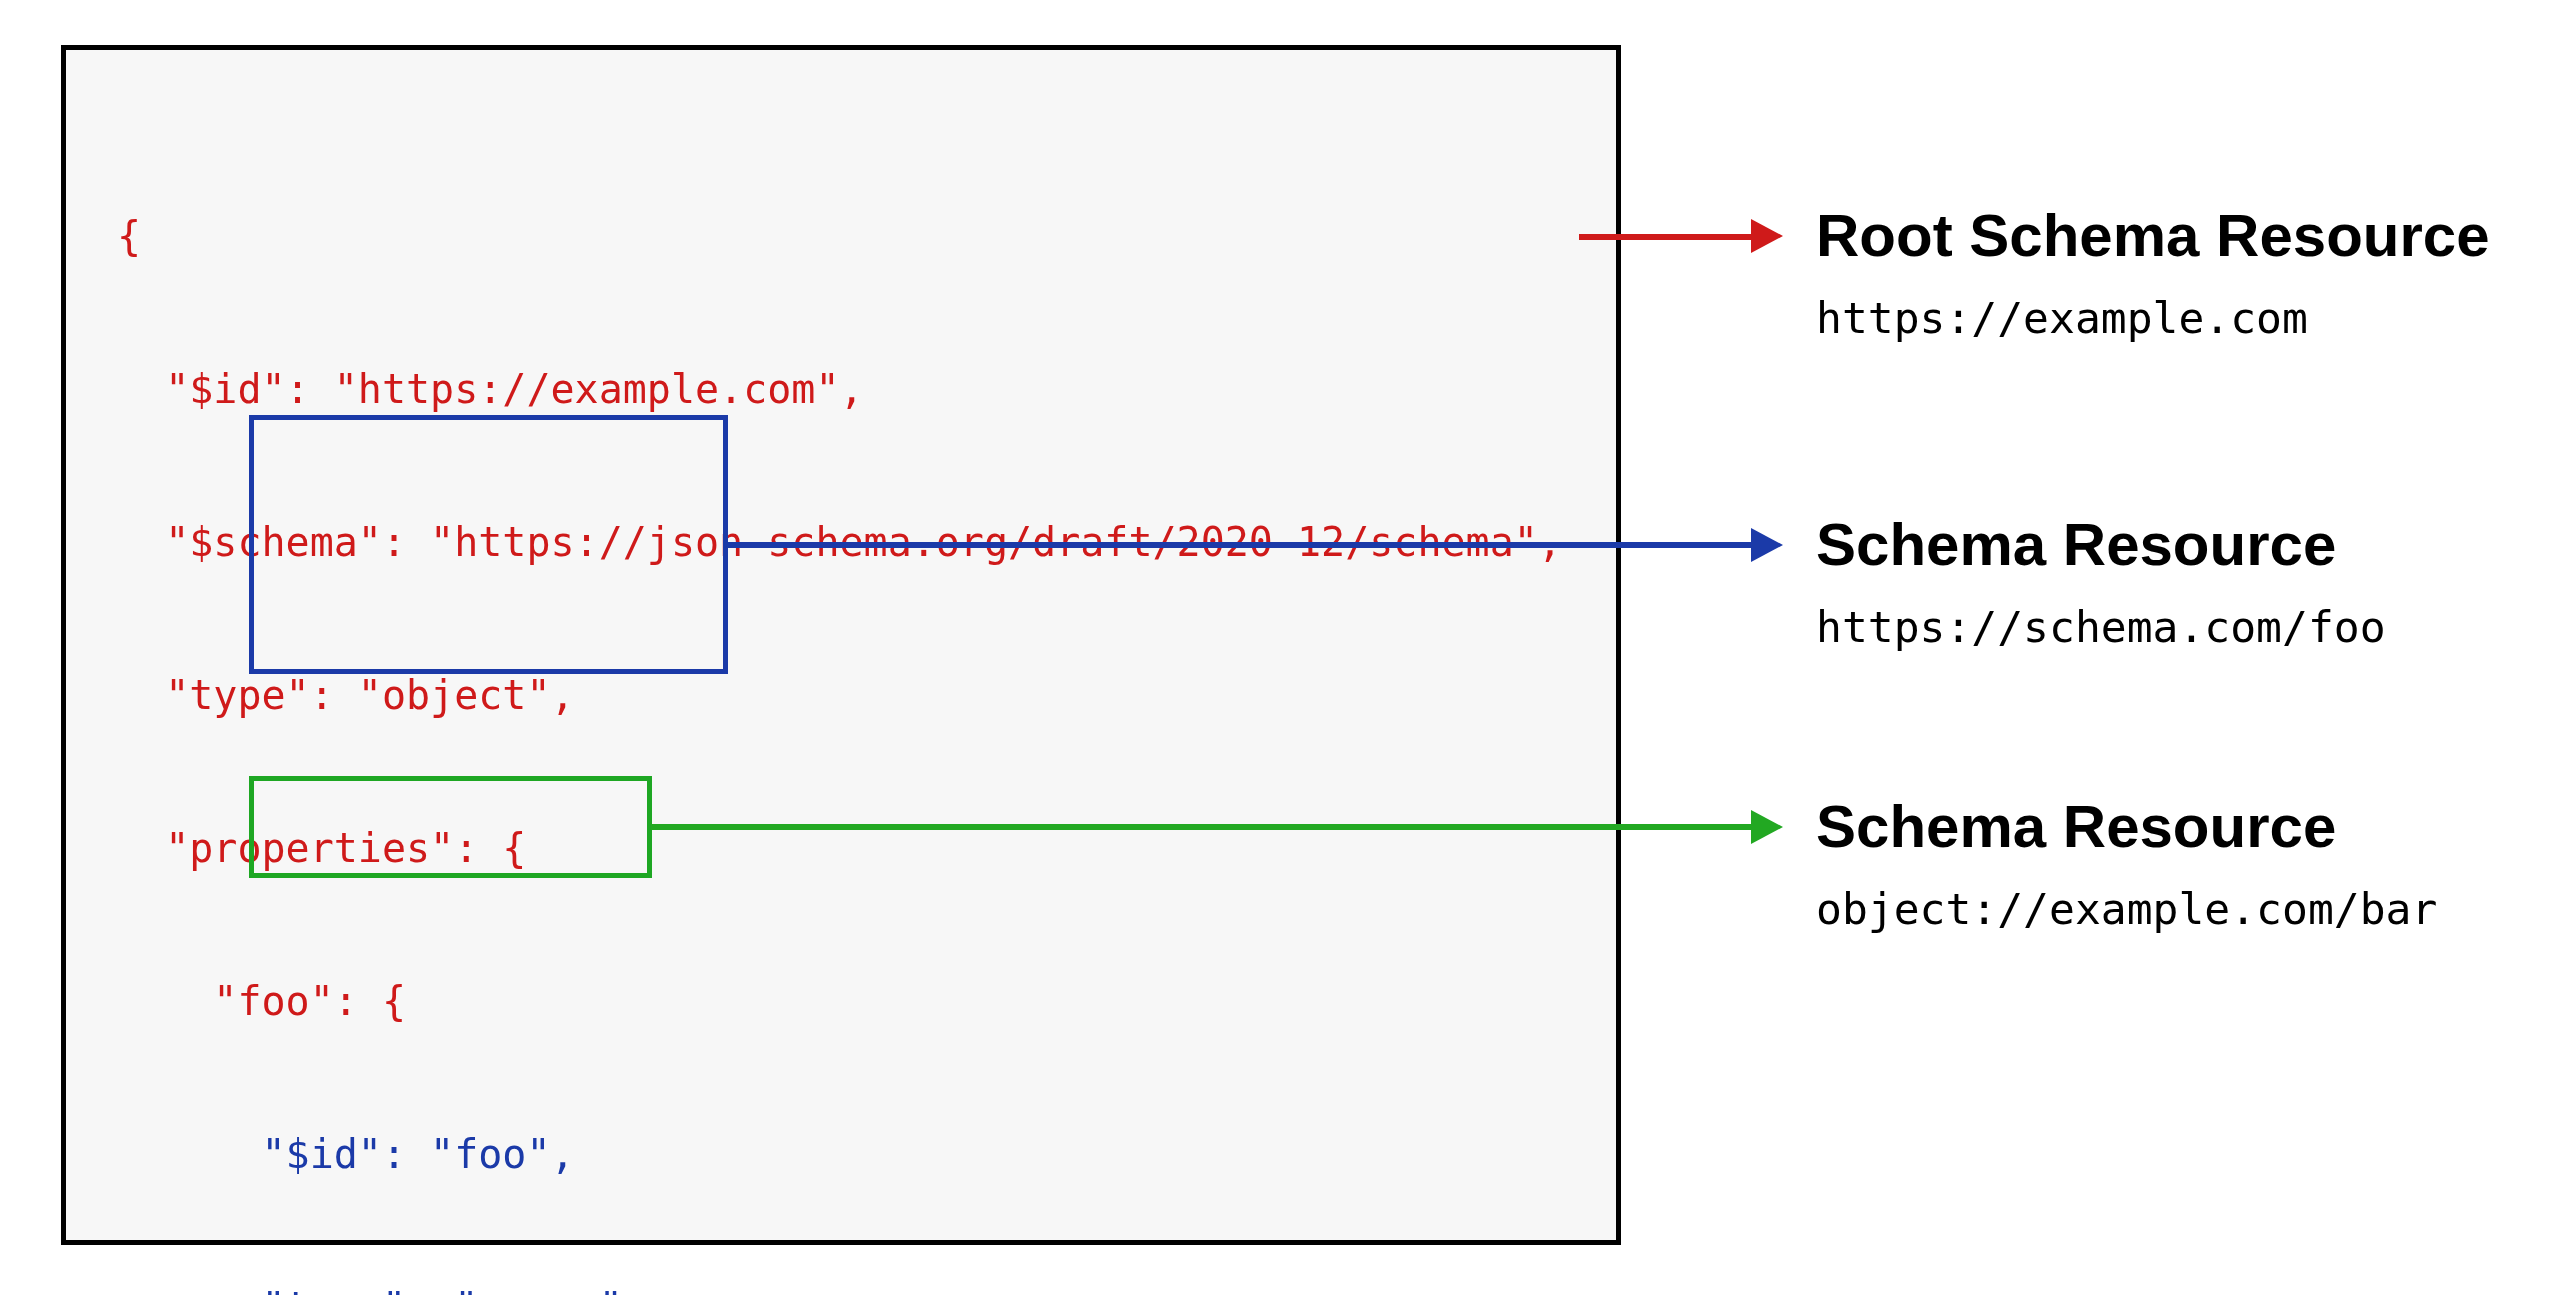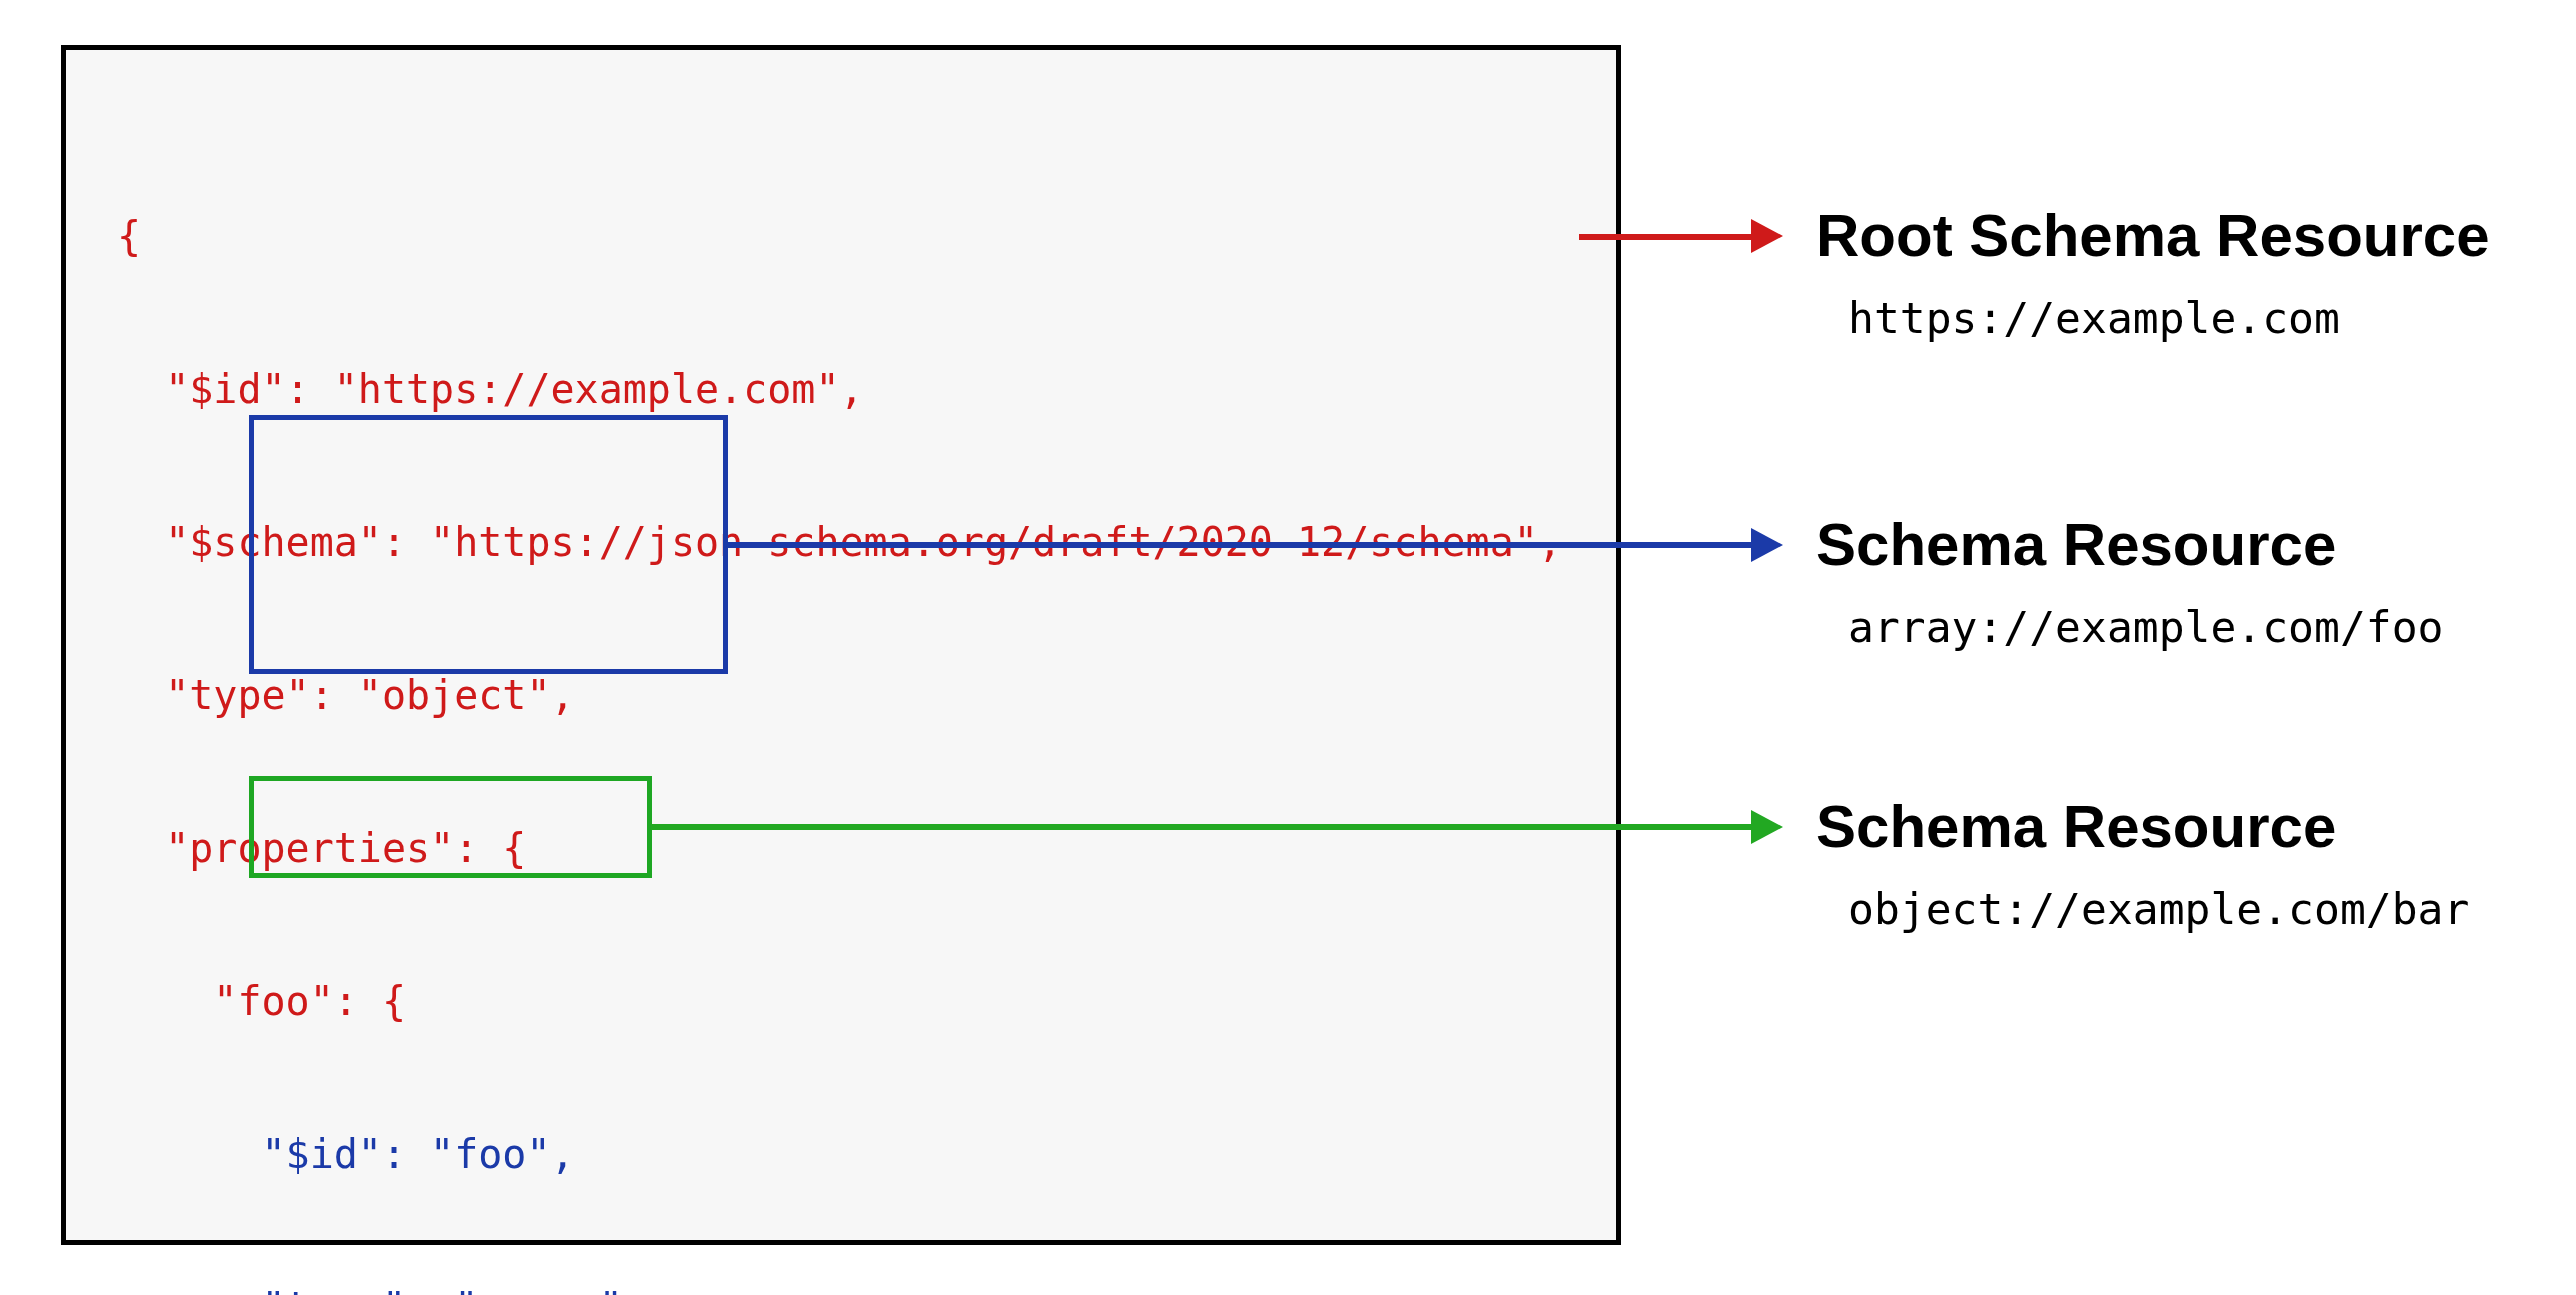--- a/index.html
+++ b/index.html
@@ -99,21 +99,20 @@
     color: #000000;
     white-space: nowrap;
   }
   .annotation .url {
     font-family: "DejaVu Sans Mono", monospace;
     font-size: 43px;
     line-height: 50px;
     color: #000000;
     margin-top: 24.4px;
     white-space: nowrap;
-    margin-left: 32px;
   }
 </style>
 </head>
 <body>
 
 <div id="stage">
 
   <div class="code-panel"></div>
 
   <div class="code">
@@ -158,21 +157,21 @@
     <div class="arrow-head green-head" style="left: 1751px; top: 810px; position: absolute;"></div>
   </div>
 
   <div class="annotation" style="top:203px;">
     <div class="title">Root Schema Resource</div>
     <div class="url">https://example.com</div>
   </div>
 
   <div class="annotation" style="top:512px;">
     <div class="title">Schema Resource</div>
-    <div class="url">array://example.com/foo</div>
+    <div class="url">https://schema.com/foo</div>
   </div>
 
   <div class="annotation" style="top:794px;">
     <div class="title">Schema Resource</div>
     <div class="url">object://example.com/bar</div>
   </div>
 
 </div>
 
 

